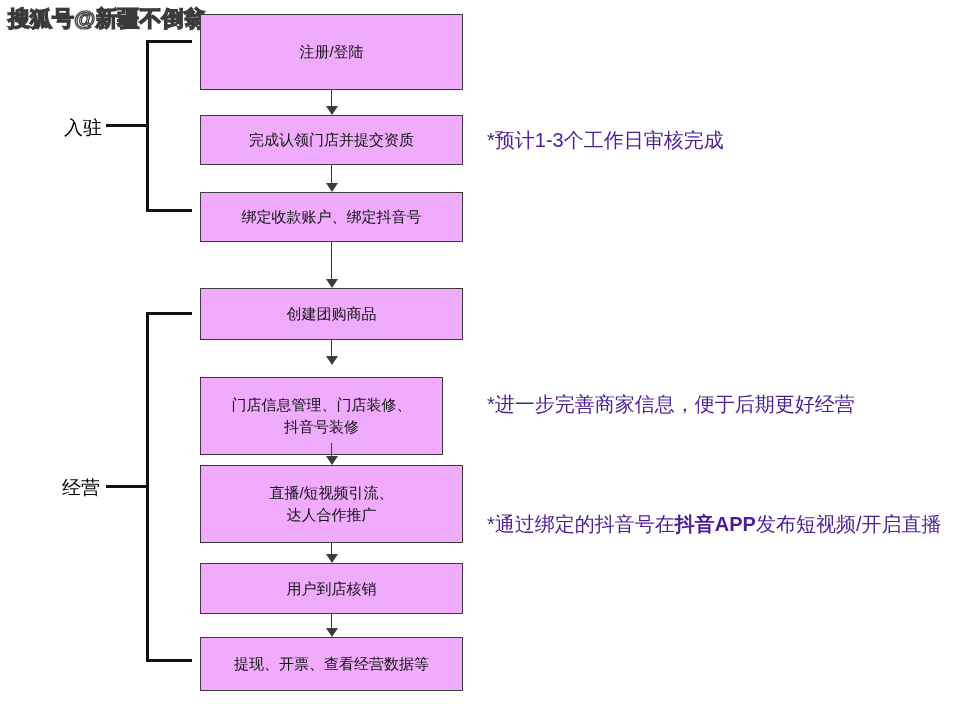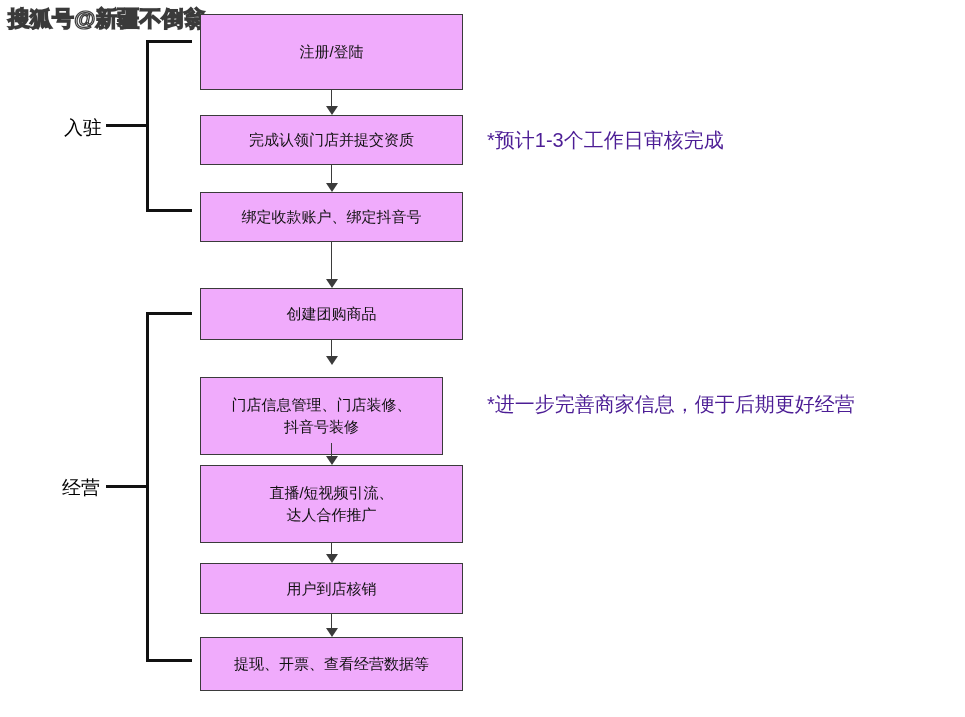--- a/index.html
+++ b/index.html
@@ -185,14 +185,17 @@
   <div class="arrowhead" style="left:325.5px; top:554px;"></div>
 
   <div class="conn" style="left:330.7px; top:614px; height:15px;"></div>
   <div class="arrowhead" style="left:325.5px; top:628px;"></div>
 
   <div class="note" style="left:487px; top:129px;">*预计1-3个工作日审核完成</div>
 
 
   <div class="note" style="left:487px; top:393px;">*进一步完善商家信息，便于后期更好经营</div>
 
+  <div class="note" style="left:487px; top:491px;">
+    <span>*通过绑定的抖音号在</span><b>抖音APP</b><span>发布短视频/开启直播</span>
+  </div>
 
 </div>
 
 </body></html>

